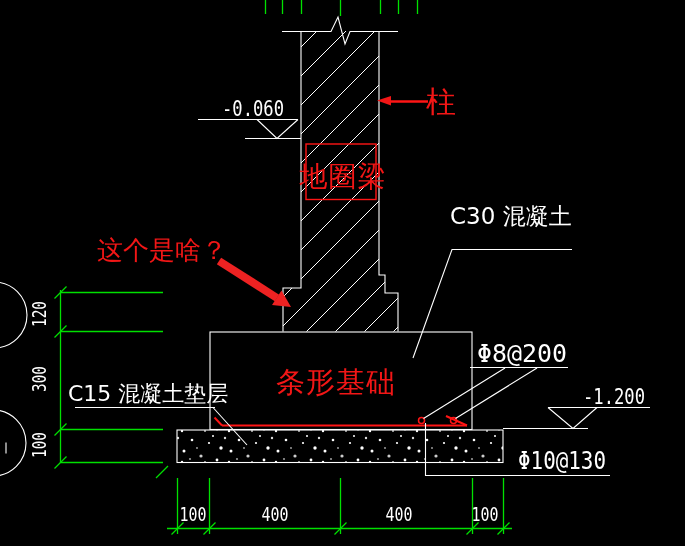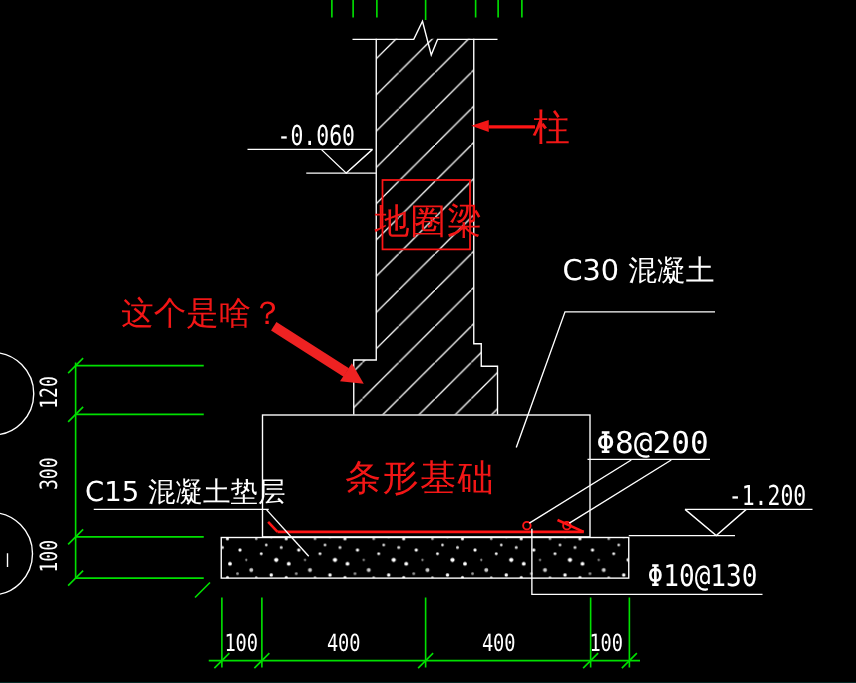--- a/index.html
+++ b/index.html
@@ -1,16 +1,16 @@
 <!DOCTYPE html>
 <html><head>
 <meta charset="utf-8">
 <style>
   html,body{margin:0;padding:0;background:#000;}
-  #stage{width:685px;height:546px;background:#14b8a6;position:relative;overflow:hidden;}
+  #stage{width:685px;height:546px;background:#ef4444;position:relative;overflow:hidden;}
   svg{display:block;}
   .w{stroke:#ffffff;stroke-width:1.1;fill:none;}
   .g{stroke:#00e000;stroke-width:1.3;fill:none;}
   .rl{stroke:#ff1515;fill:none;}
   .txtnum{fill:#ffffff;font-family:"DejaVu Sans Mono","Liberation Mono",monospace;font-weight:normal;}
   .txtcn{fill:#ffffff;font-family:"DejaVu Sans","Liberation Sans",sans-serif;font-weight:normal;}
   .txtred{fill:#f21616;font-family:"DejaVu Sans","Liberation Sans",sans-serif;font-weight:normal;}
 </style>
 </head>
 <body>

